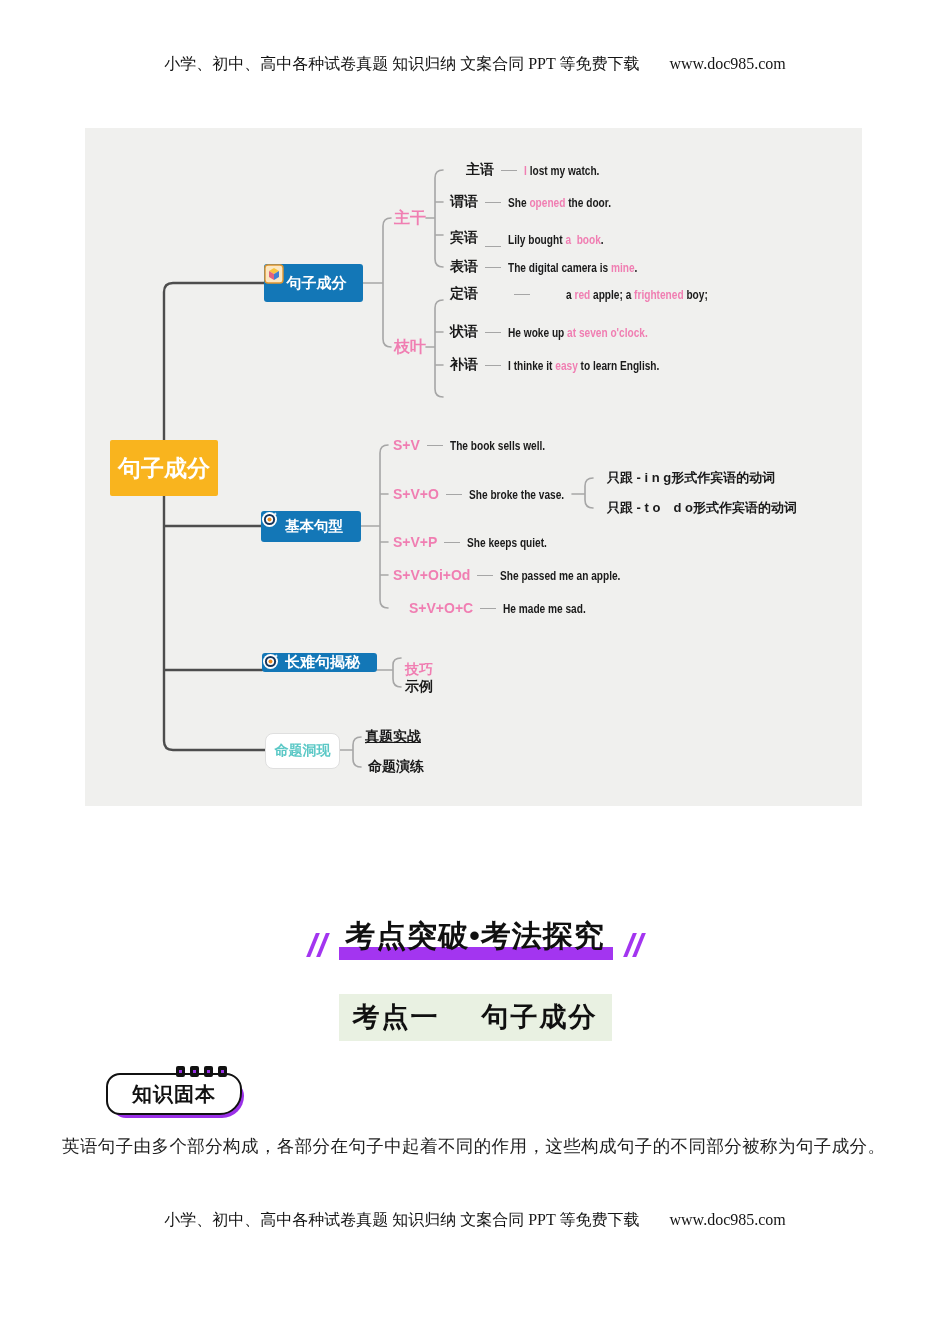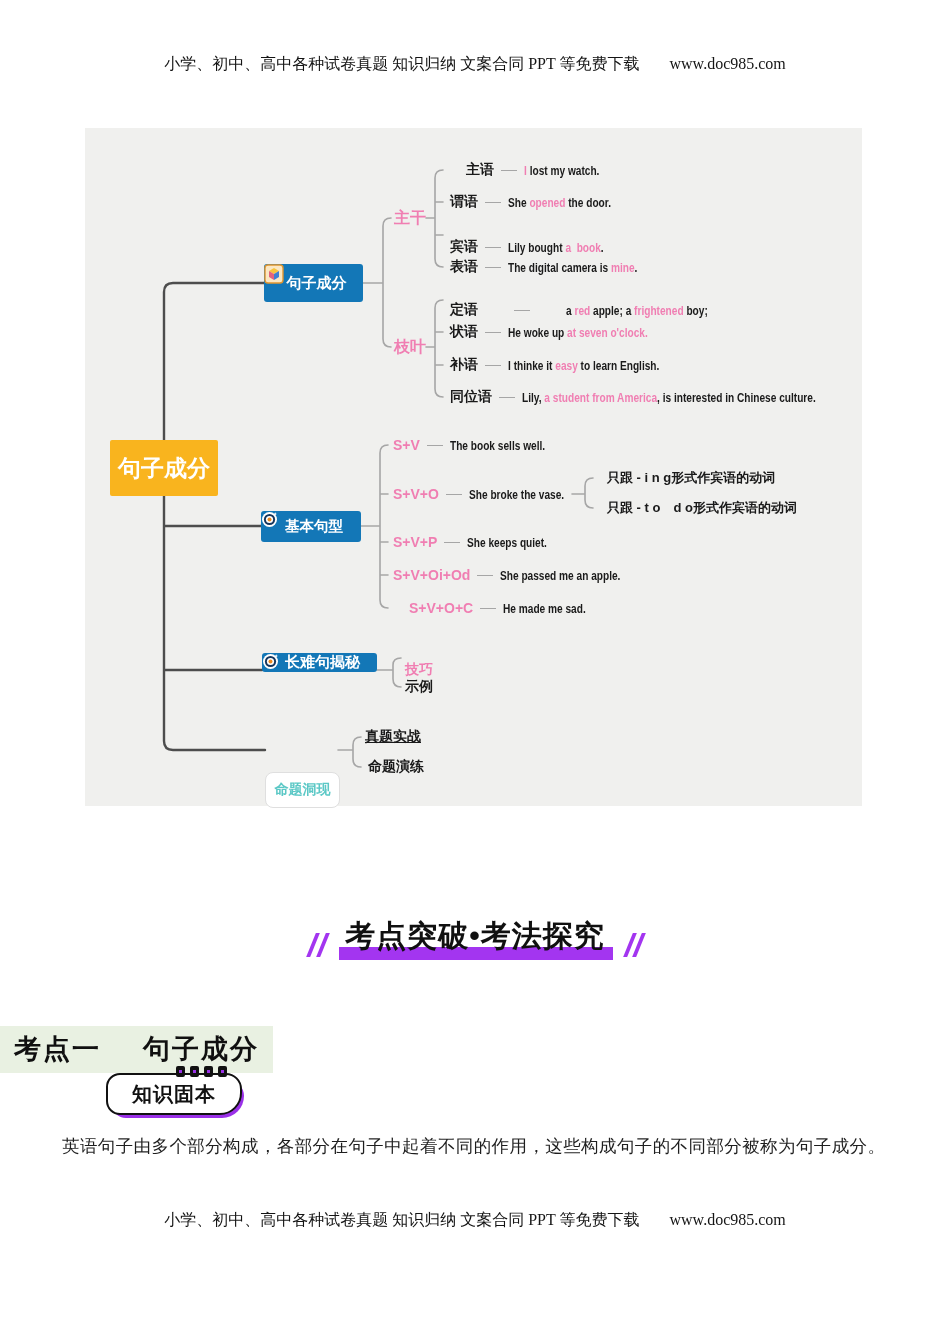--- a/index.html
+++ b/index.html
@@ -42,21 +42,21 @@
   .bighead{position:absolute;left:0;top:916px;width:100%;display:flex;justify-content:center;}
   .hwrap{position:relative;}
   .htext{position:relative;z-index:1;font-size:30px;font-weight:700;color:#101010;letter-spacing:1px;}
   .hbar{position:absolute;left:-6px;right:-8px;bottom:-3px;height:13px;background:#A335F0;z-index:0;}
   .slashes{position:absolute;bottom:0px;display:flex;column-gap:6px;}
   .slashes.l{left:-34px;}
   .slashes.r{right:-36px;}
   .slashes span{display:block;width:3.5px;height:24px;background:#A335F0;transform:skewX(-22deg);}
 
   
-  .kaodian{position:absolute;left:0;top:1026px;width:100%;display:flex;justify-content:flex-start;}
+  .kaodian{position:absolute;left:0;top:994px;width:100%;display:flex;justify-content:center;}
   .kaodian .kbox{background:#E9F1E2;padding:5px 14px 6px 14px;display:flex;align-items:center;}
   .kaodian .kbox span{font-size:27px;font-weight:700;color:#101010;letter-spacing:2px;}
   .kaodian .klabel{margin-right:42px;}
 
   
   .badge{position:absolute;left:106px;top:1073px;width:132px;height:38px;}
   .badge .purple{position:absolute;left:6px;top:7px;width:100%;height:100%;background:#9A30E8;
                  border-radius:14px 16px 22px 14px;}
   .badge .face{position:absolute;left:0;top:0;width:100%;height:100%;background:#fff;
                border:2.5px solid #111;border-radius:14px 16px 22px 14px;
@@ -113,49 +113,44 @@
     <div class="mrow" style="left:381px;top:42px;">
       <span class="rlabel">主语</span>
       <span class="dash"></span>
       <span class="sentence"><span class="pink">I</span><span> lost my watch.</span></span>
     </div>
     <div class="mrow" style="left:365px;top:74px;justify-content:flex-end;">
       <span class="rlabel">谓语</span>
       <span class="dash"></span>
       <span class="sentence"><span>She </span><span class="pink">opened</span><span> the door.</span></span>
     </div>
-    <div class="mrow" style="left:365px;top:119px;">
+    <div class="mrow" style="left:365px;top:110px;align-items:flex-end;">
       <span class="rlabel">宾语</span>
       <span class="dash"></span>
       <span class="sentence"><span>Lily bought </span><span class="pink">a  book</span><span>.</span></span>
     </div>
     <div class="mrow" style="left:365px;top:139px;">
       <span class="rlabel">表语</span>
       <span class="dash"></span>
       <span class="sentence"><span>The digital camera is </span><span class="pink">mine</span><span>.</span></span>
     </div>
-    <div class="mrow" style="left:365px;top:182px;gap:36px;">
+    <div class="mrow" style="left:365px;top:166px;gap:36px;">
       <span class="rlabel">定语</span>
       <span class="dash"></span>
       <span class="sentence"><span>a </span><span class="pink">red</span><span> apple; a </span><span class="pink">frightened</span><span> boy;</span></span>
     </div>
     <div class="mrow" style="left:365px;top:204px;">
       <span class="rlabel">状语</span>
       <span class="dash"></span>
       <span class="sentence"><span>He woke up </span><span class="pink">at seven o'clock.</span></span>
     </div>
     <div class="mrow" style="left:365px;top:237px;">
       <span class="rlabel">补语</span>
       <span class="dash"></span>
       <span class="sentence"><span>I thinke it </span><span class="pink">easy</span><span> to learn English.</span></span>
-    </div>
-    <div class="mrow" style="left:365px;top:269px;">
-      <span class="rlabel">同位语</span>
-      <span class="dash"></span>
-      <span class="sentence"><span>Lily, </span><span class="pink">a student from America</span><span>, is interested in Chinese culture.</span></span>
     </div>
 
     <div class="bluebox" style="left:176px;top:383px;width:100px;height:31px;font-size:14.5px;">
       <span class="node-icon">
         <svg width="17" height="17" viewBox="0 0 17 17">
           <circle cx="8.5" cy="8.5" r="7.5" fill="#FFFFFF"></circle>
           <circle cx="8.5" cy="8.5" r="5.6" fill="#14365E"></circle>
           <circle cx="8.5" cy="8.5" r="3.6" fill="#FFFFFF"></circle>
           <circle cx="8.5" cy="8.5" r="2" fill="#F08A1D"></circle>
           <path d="M14.2,1.2 l0.6,1.2 1.2,0.6 -1.2,0.6 -0.6,1.2 -0.6,-1.2 -1.2,-0.6 1.2,-0.6 z" fill="#fff"></path>
@@ -201,21 +196,21 @@
           <circle cx="8.5" cy="8.5" r="3.6" fill="#FFFFFF"></circle>
           <circle cx="8.5" cy="8.5" r="2" fill="#F08A1D"></circle>
           <path d="M14.2,1.2 l0.6,1.2 1.2,0.6 -1.2,0.6 -0.6,1.2 -0.6,-1.2 -1.2,-0.6 1.2,-0.6 z" fill="#fff"></path>
         </svg>
       </span>
       <span>长难句揭秘</span>
     </div>
     <div class="itemtxt pinktxt" style="left:320px;top:542px;">技巧</div>
     <div class="itemtxt" style="left:320px;top:559px;">示例</div>
 
-    <div class="whitebox" style="left:180px;top:605px;width:73px;height:34px;font-size:14px;color:#5BC8C6;margin-top:39px;">
+    <div class="whitebox" style="left:180px;top:605px;width:73px;height:34px;font-size:14px;color:#5BC8C6;">
       <span>命题洞现</span>
     </div>
     <div class="itemtxt" style="left:280px;top:609px;text-decoration:underline;">真题实战</div>
     <div class="itemtxt" style="left:283px;top:639px;">命题演练</div>
   </div>
 
   <div class="sec03">
     
     
   </div>

